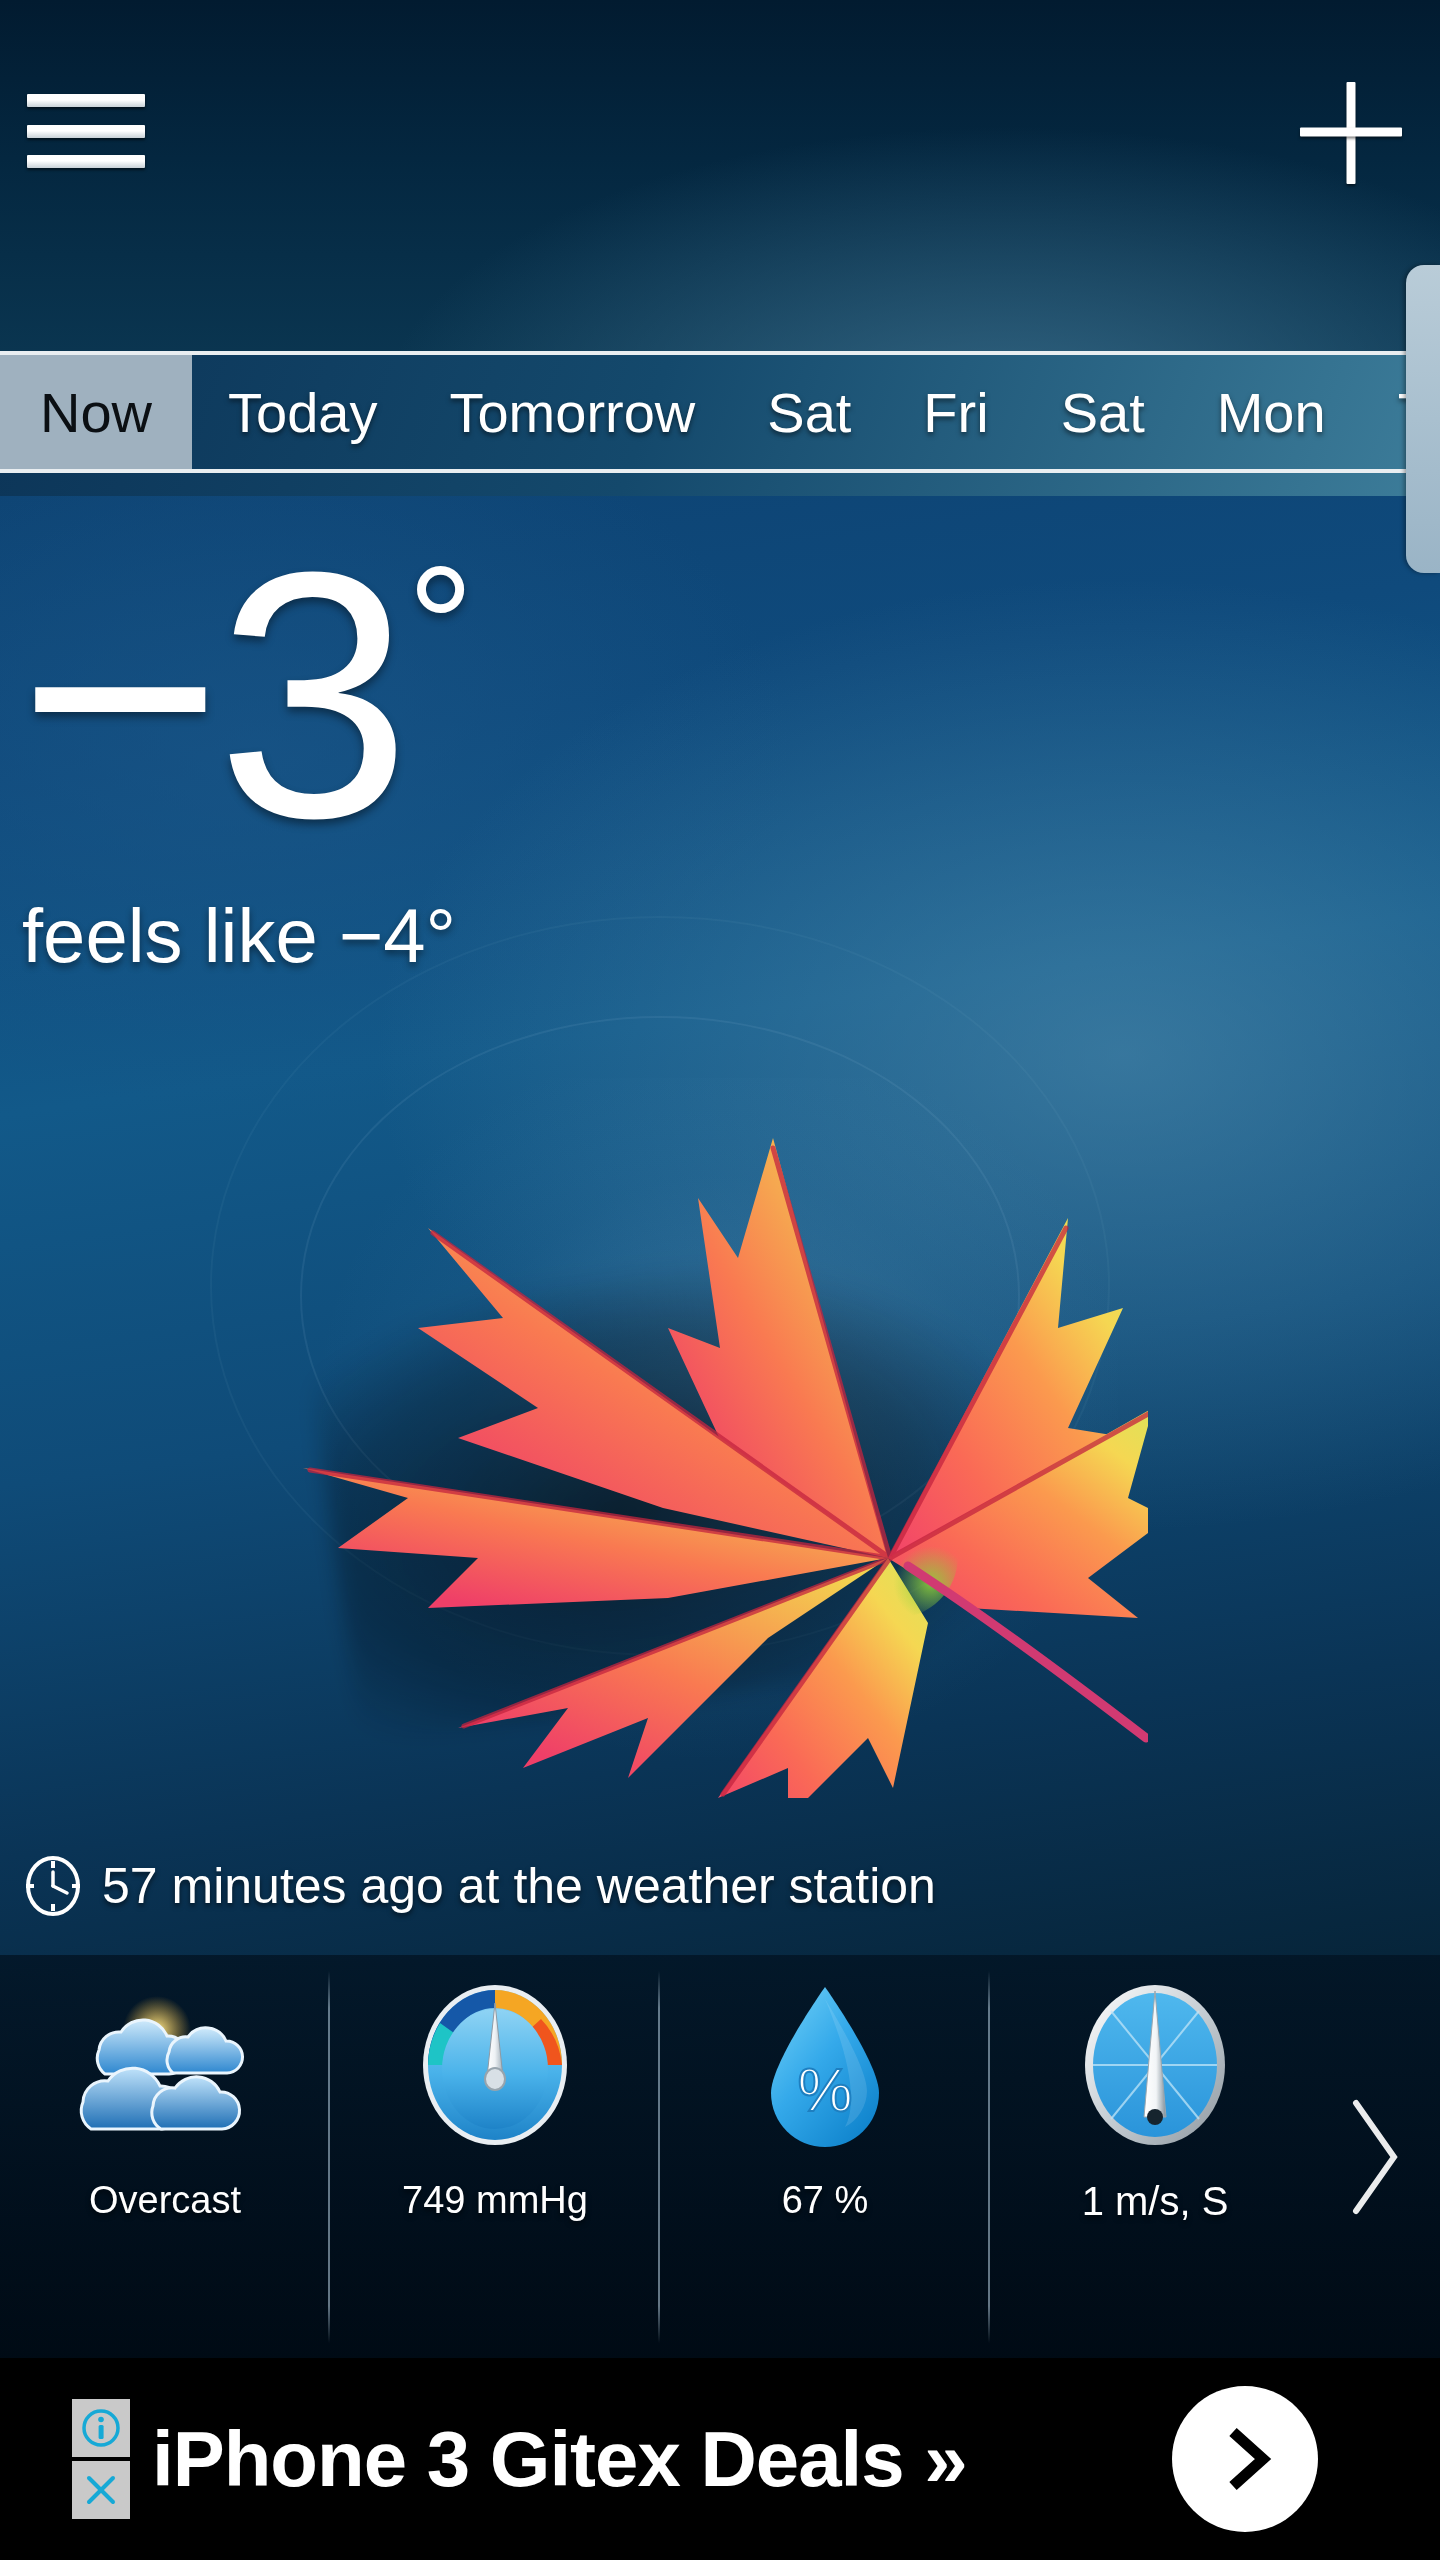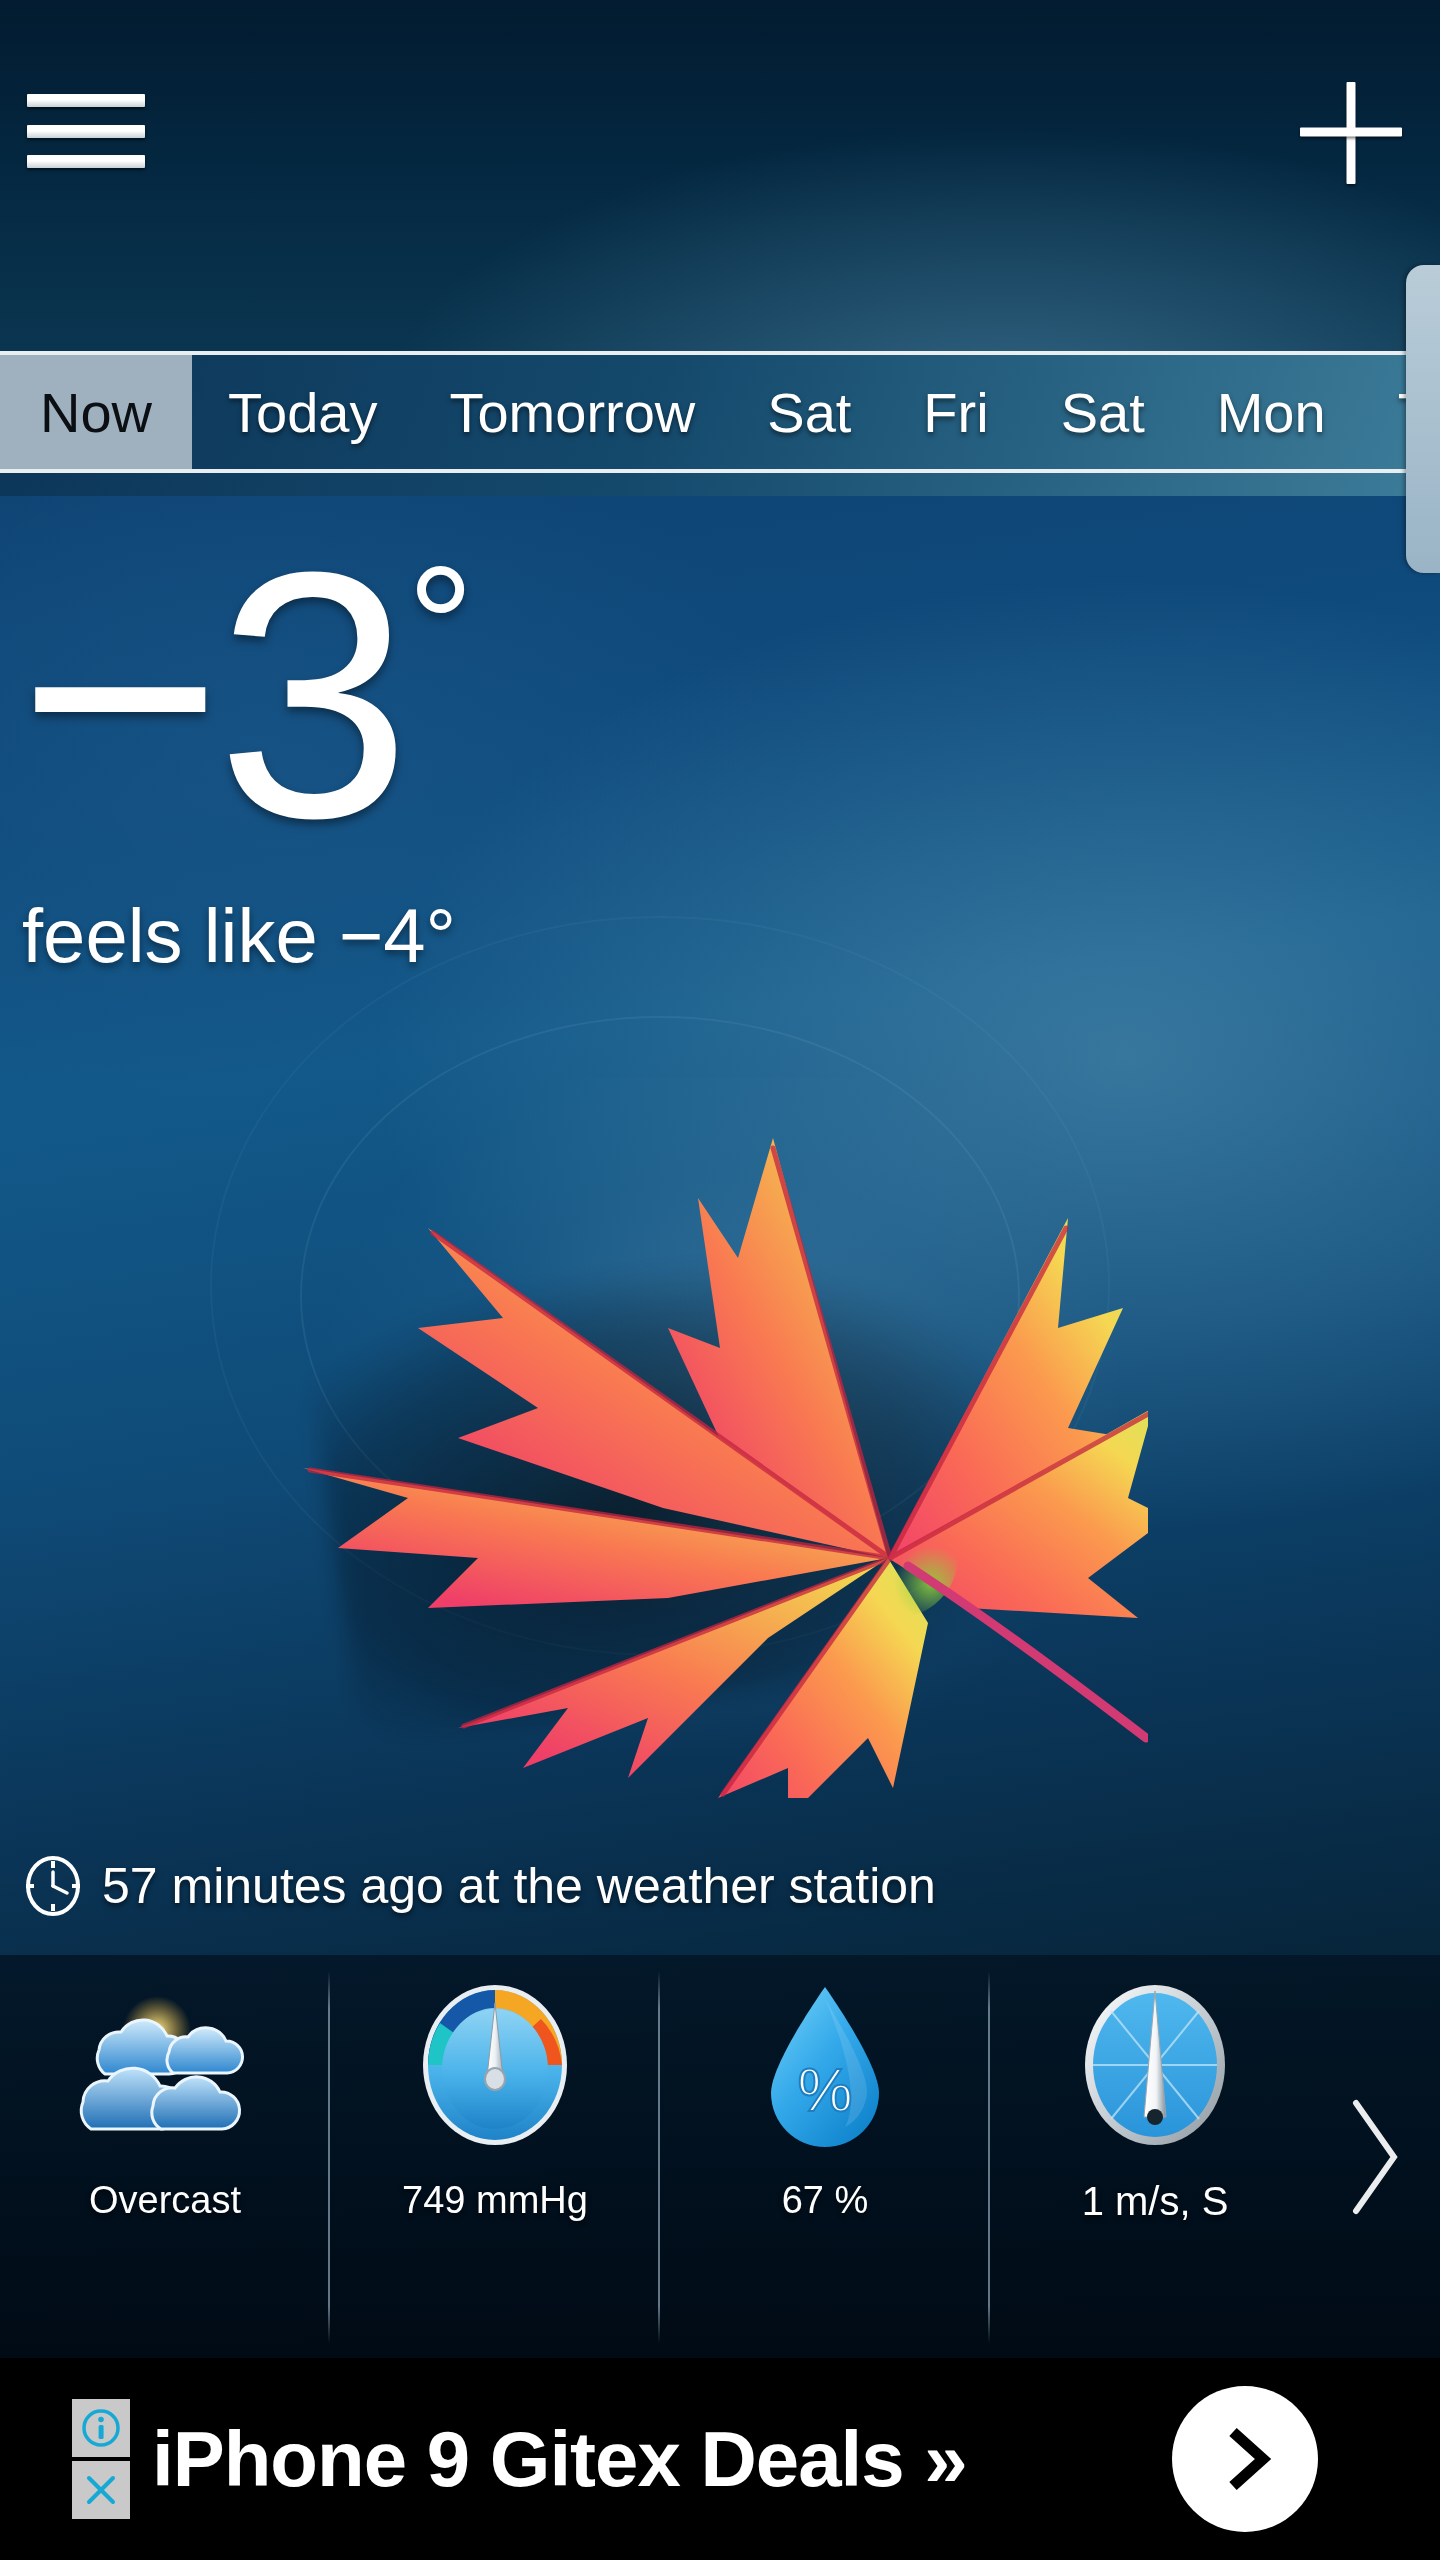--- a/index.html
+++ b/index.html
@@ -476,21 +476,21 @@
           <rect x="19.6" y="19" width="5" height="14" rx="1.5" fill="#16a9d6"></rect>
         </svg>
       </div>
       <div class="ad-badge">
         <svg width="44" height="44" viewBox="0 0 44 44">
           <line x1="10" y1="10" x2="34" y2="34" stroke="#16a9d6" stroke-width="4" stroke-linecap="round"></line>
           <line x1="34" y1="10" x2="10" y2="34" stroke="#16a9d6" stroke-width="4" stroke-linecap="round"></line>
         </svg>
       </div>
     </div>
-    <div class="ad-text">iPhone 9 Gitex Deals »</div>
+    <div class="ad-text">iPhone 3 Gitex Deals »</div>
     <div class="ad-cta">
       <svg width="86" height="86" viewBox="0 0 86 86">
         <polyline points="31,16 61,43 31,70" fill="none" stroke="#000000" stroke-width="11" stroke-linecap="butt" stroke-linejoin="miter"></polyline>
       </svg>
     </div>
   </div>
 
 </div>
 
 </body></html>

